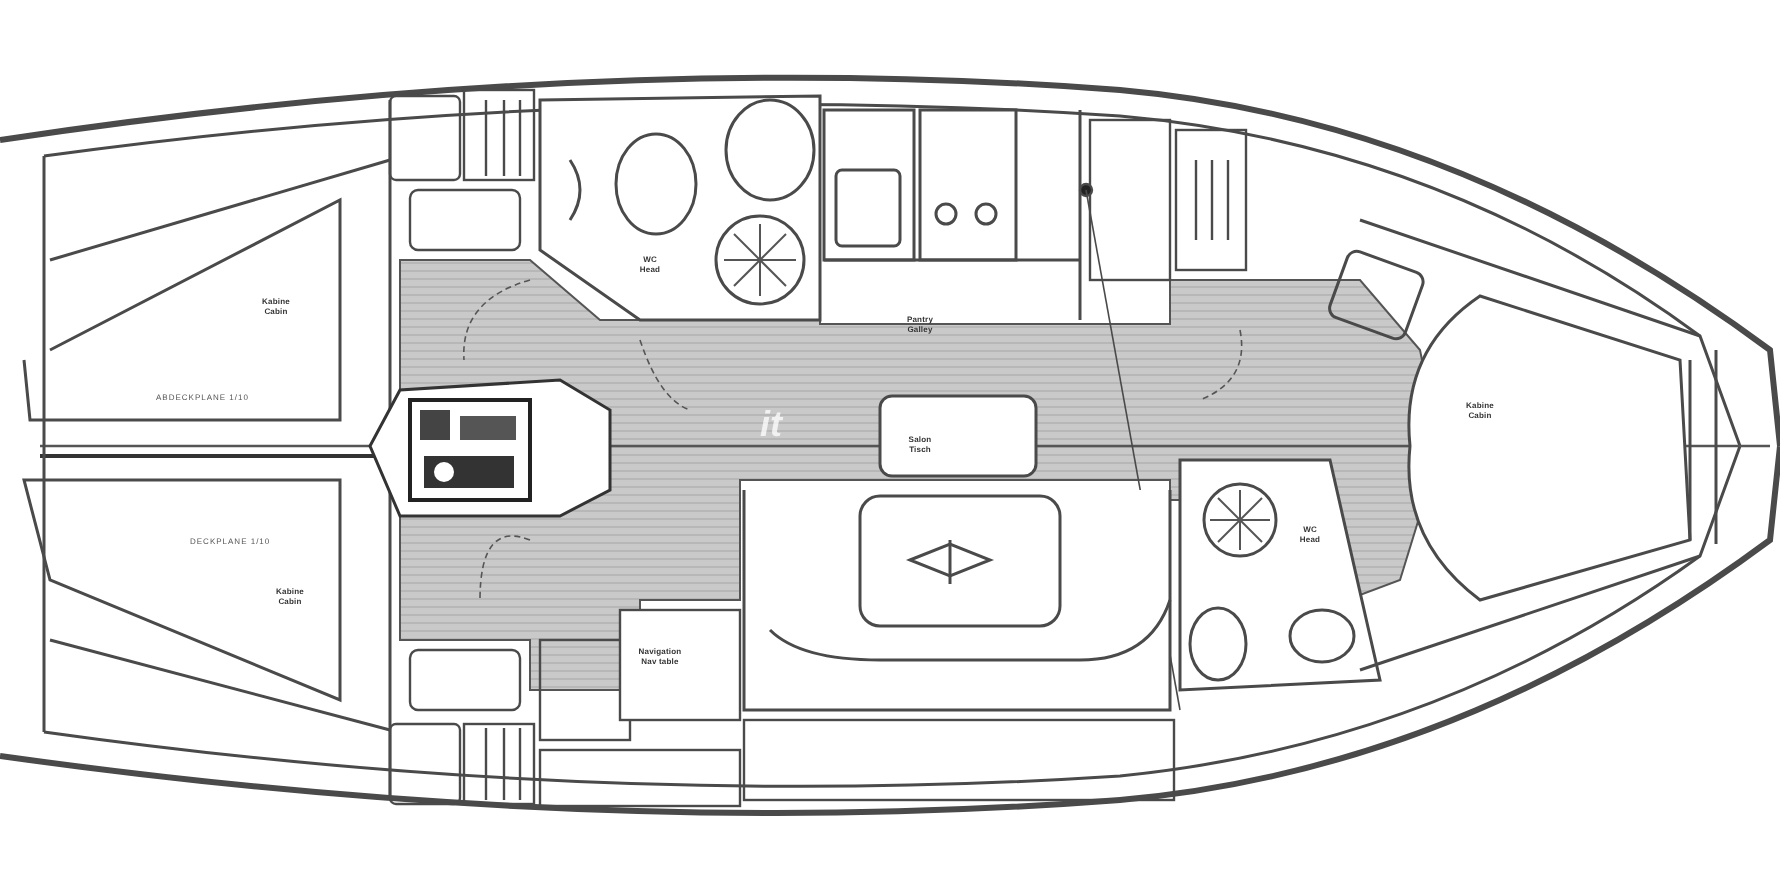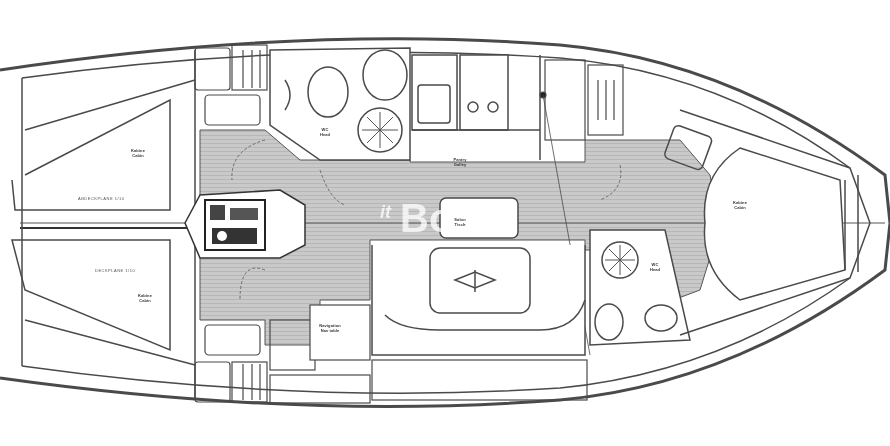--- a/index.html
+++ b/index.html
@@ -183,14 +183,13 @@
   <div>WC</div>
   <div>Head</div>
 </div>
 
 <div class="lbl" style="left:720px;top:200px;width:40px;">
   <div>Kabine</div>
   <div>Cabin</div>
 </div>
 
 <div class="watermark" style="left:380px;top:202px;font-size:18px;font-style:italic;">it</div>
-<div class="watermark" style="left:400px;top:196px;font-size:40px;">Bo</div>
 </div>
 
 </body></html>

